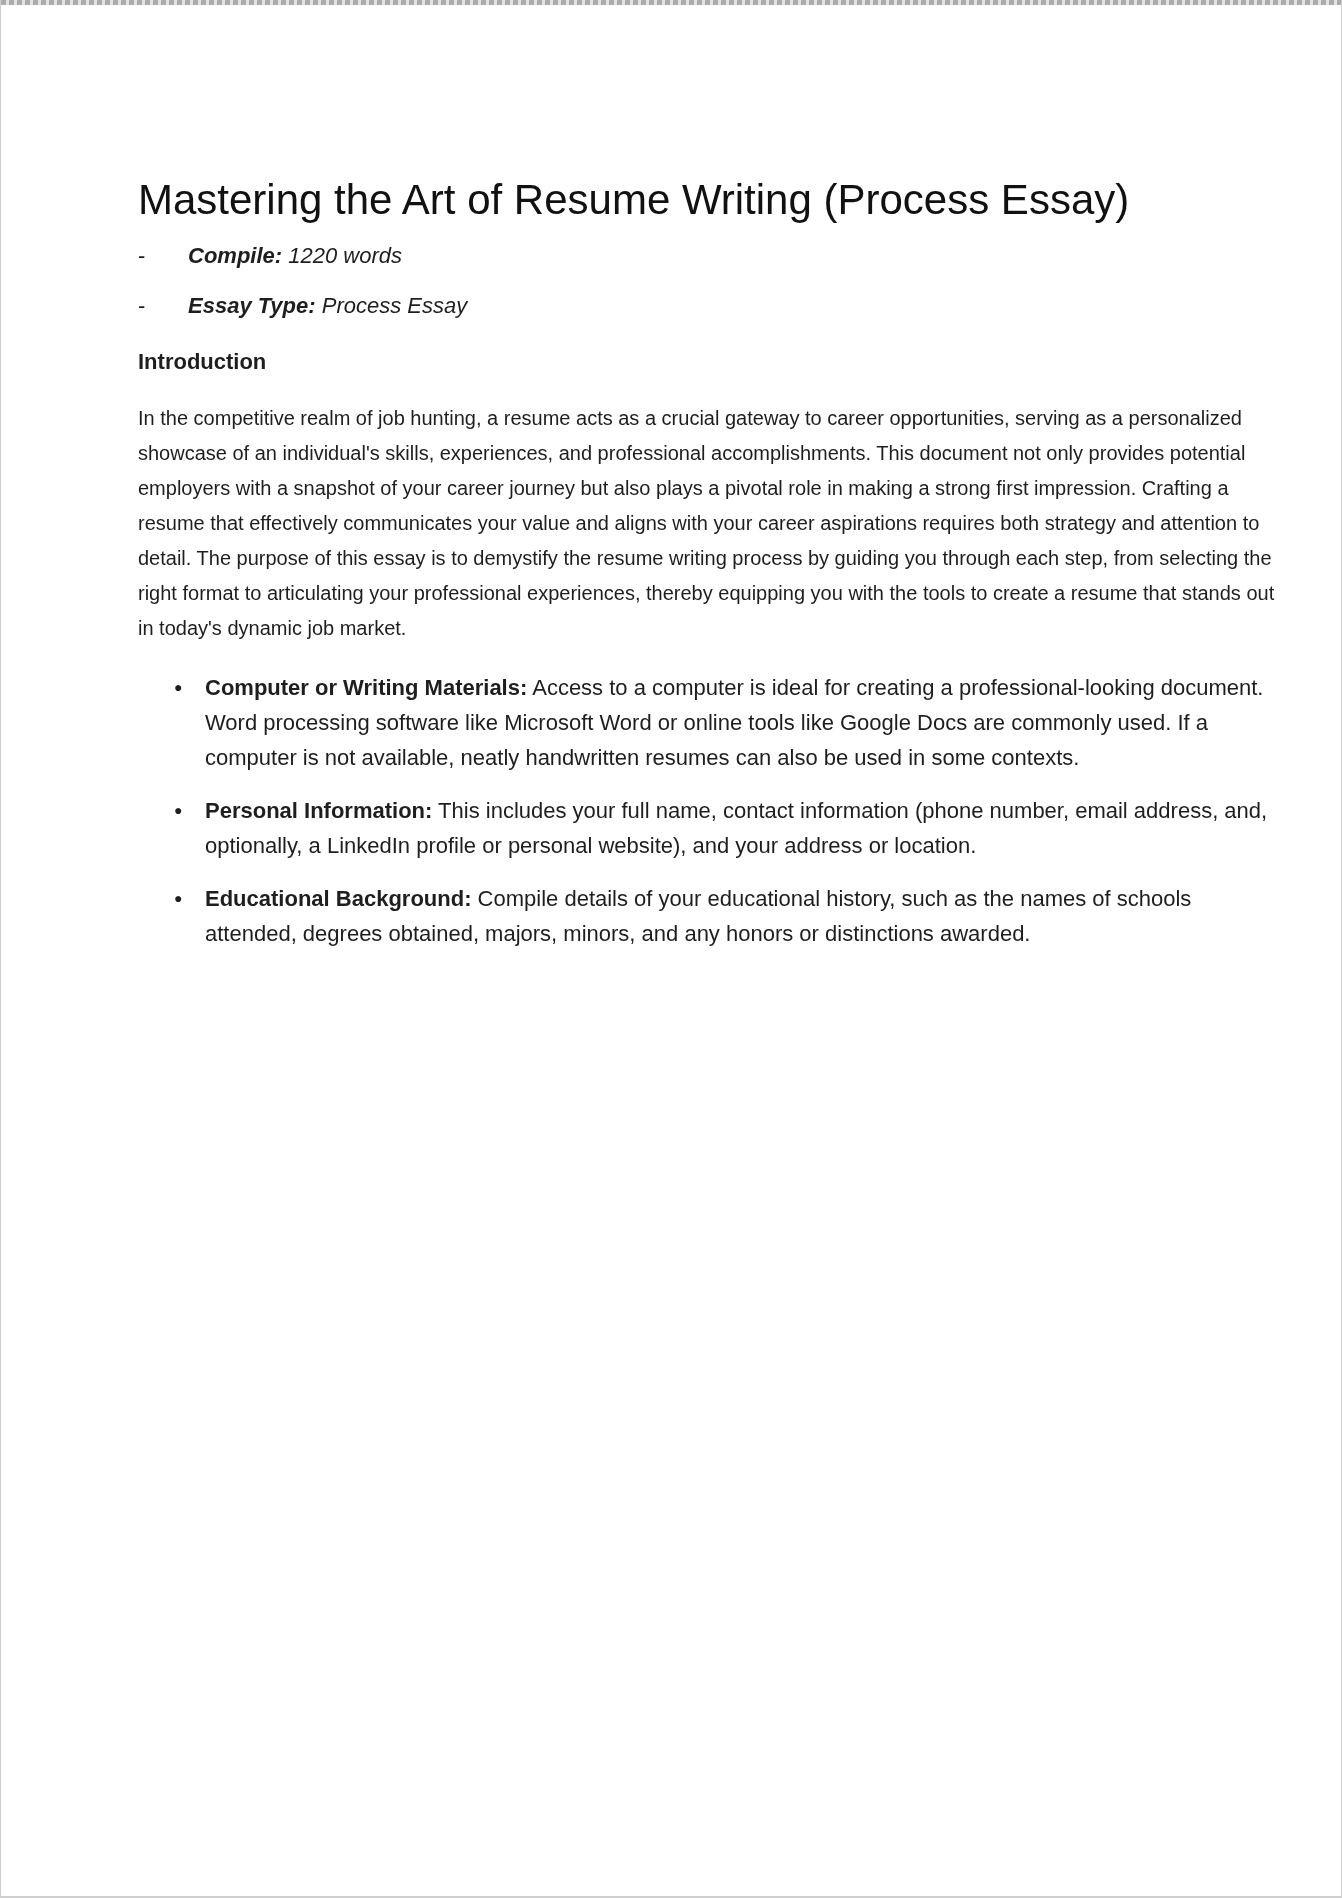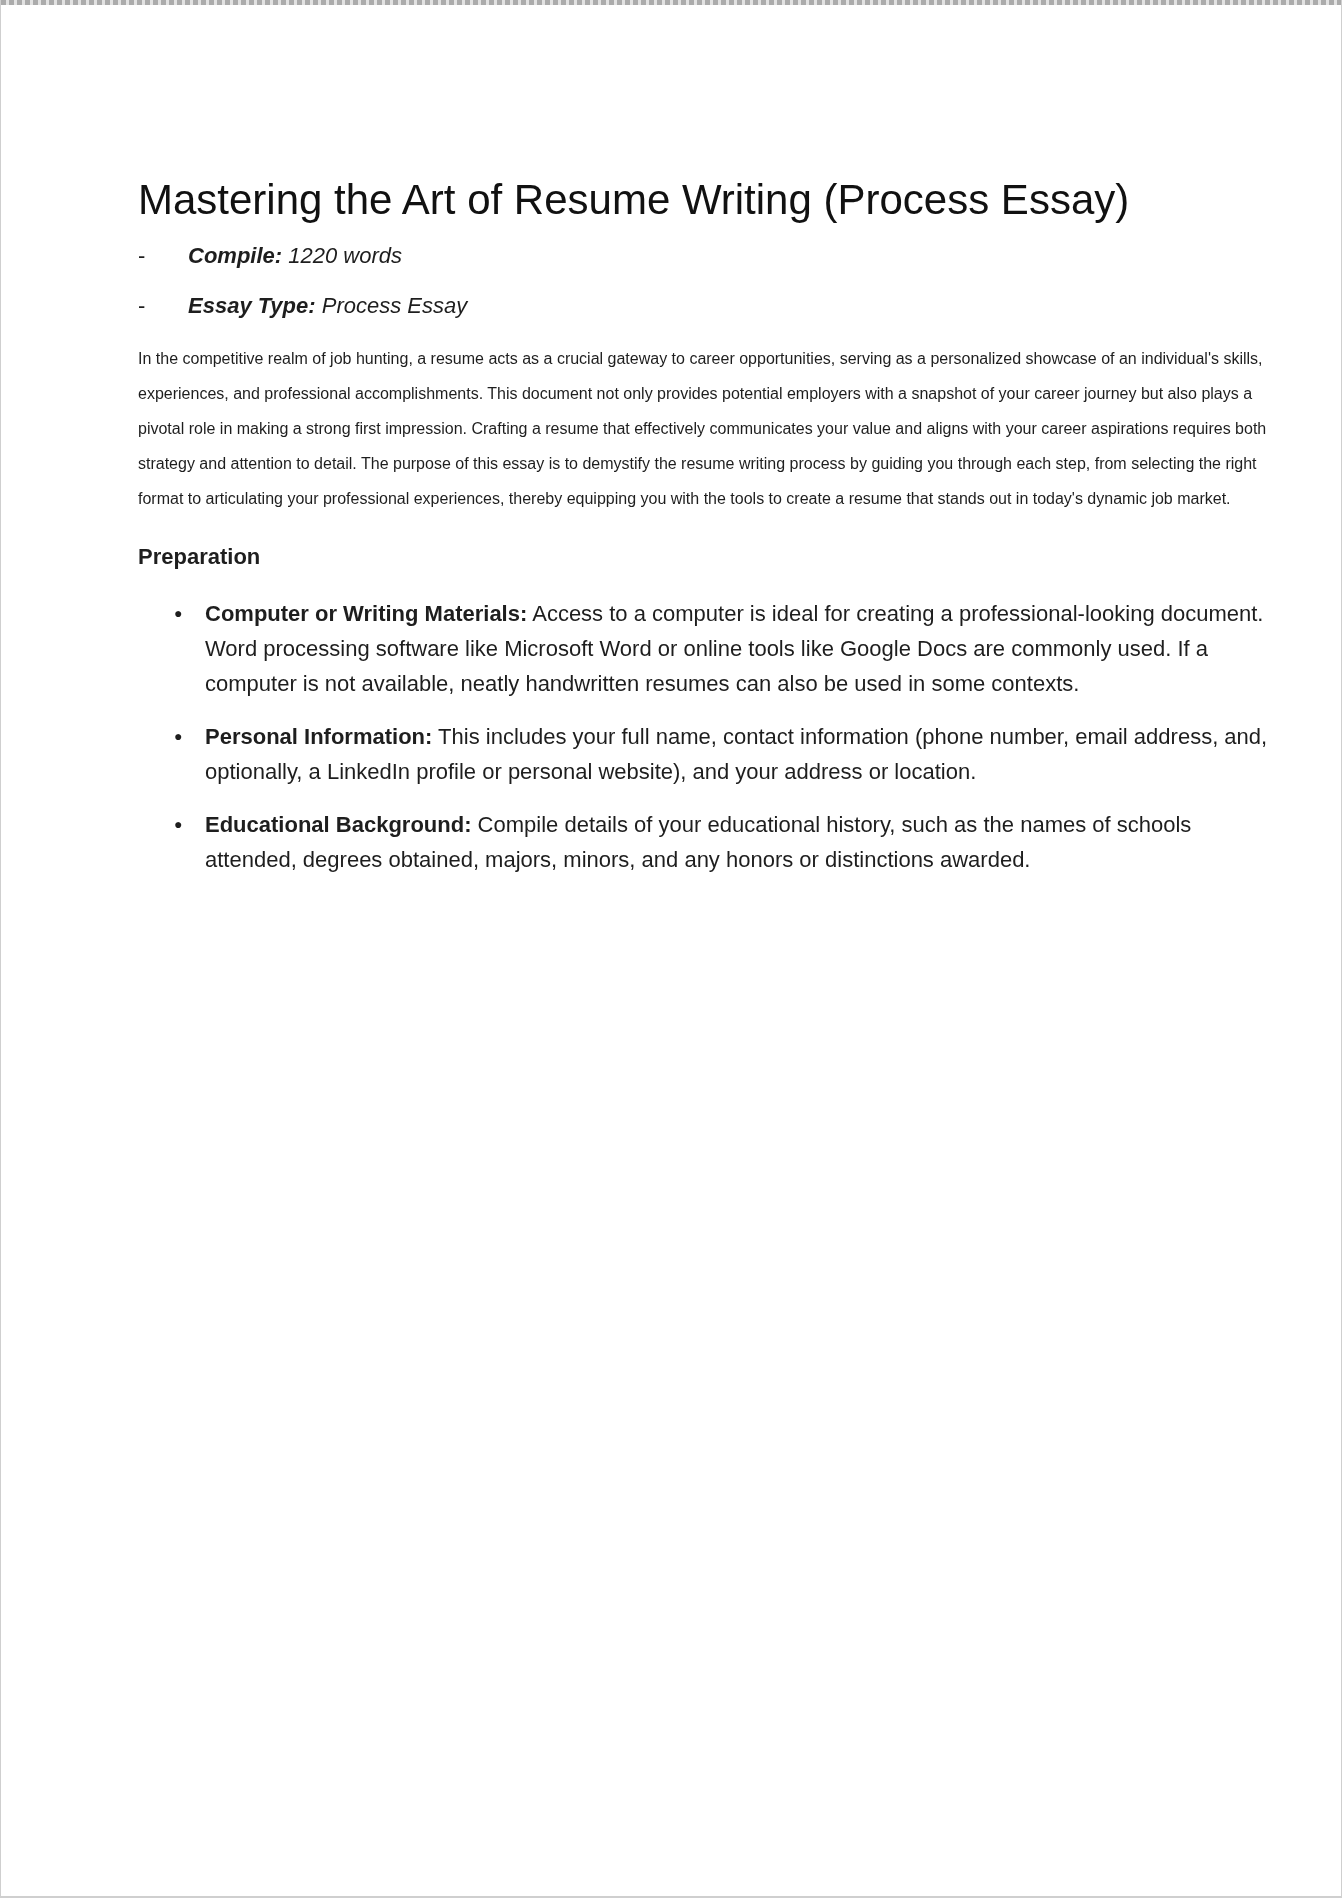--- a/index.html
+++ b/index.html
@@ -53,21 +53,21 @@
   }
   .caution-label { font-weight: 700; }
   .section-heading {
     font-size: 22px;
     line-height: 30px;
     font-weight: 700;
     margin-top: 26px;
     margin-bottom: 24px;
   }
   .para {
-    font-size: 16px;
+    font-size: 20px;
     line-height: 35px;
   }
   .bullets {
     margin-top: 24px;
     list-style: none;
   }
   .bullet-item {
     display: flex;
     font-size: 22px;
     line-height: 35px;
@@ -104,25 +104,25 @@
       <span class="meta-marker">-</span>
       <div class="meta-text">
         <span class="meta-label">Essay Type:</span>
         <span>Process Essay</span>
       </div>
     </div>
   </div>
 
 
   <div class="section">
+    <h2 class="section-heading">Introduction</h2>
     <p class="para">In the competitive realm of job hunting, a resume acts as a crucial gateway to career opportunities, serving as a personalized showcase of an individual's skills, experiences, and professional accomplishments. This document not only provides potential employers with a snapshot of your career journey but also plays a pivotal role in making a strong first impression. Crafting a resume that effectively communicates your value and aligns with your career aspirations requires both strategy and attention to detail. The purpose of this essay is to demystify the resume writing process by guiding you through each step, from selecting the right format to articulating your professional experiences, thereby equipping you with the tools to create a resume that stands out in today's dynamic job market.</p>
   </div>
 
   <div class="section">
-    <h2 class="section-heading">Preparation</h2>
 
     <ul class="bullets">
       <li class="bullet-item">
         <span class="bullet-marker">●</span>
         <div class="bullet-text">
           <span class="bullet-label">Computer or Writing Materials:</span>
           <span>Access to a computer is ideal for creating a professional-looking document. Word processing software like Microsoft Word or online tools like Google Docs are commonly used. If a computer is not available, neatly handwritten resumes can also be used in some contexts.</span>
         </div>
       </li>
       <li class="bullet-item">

